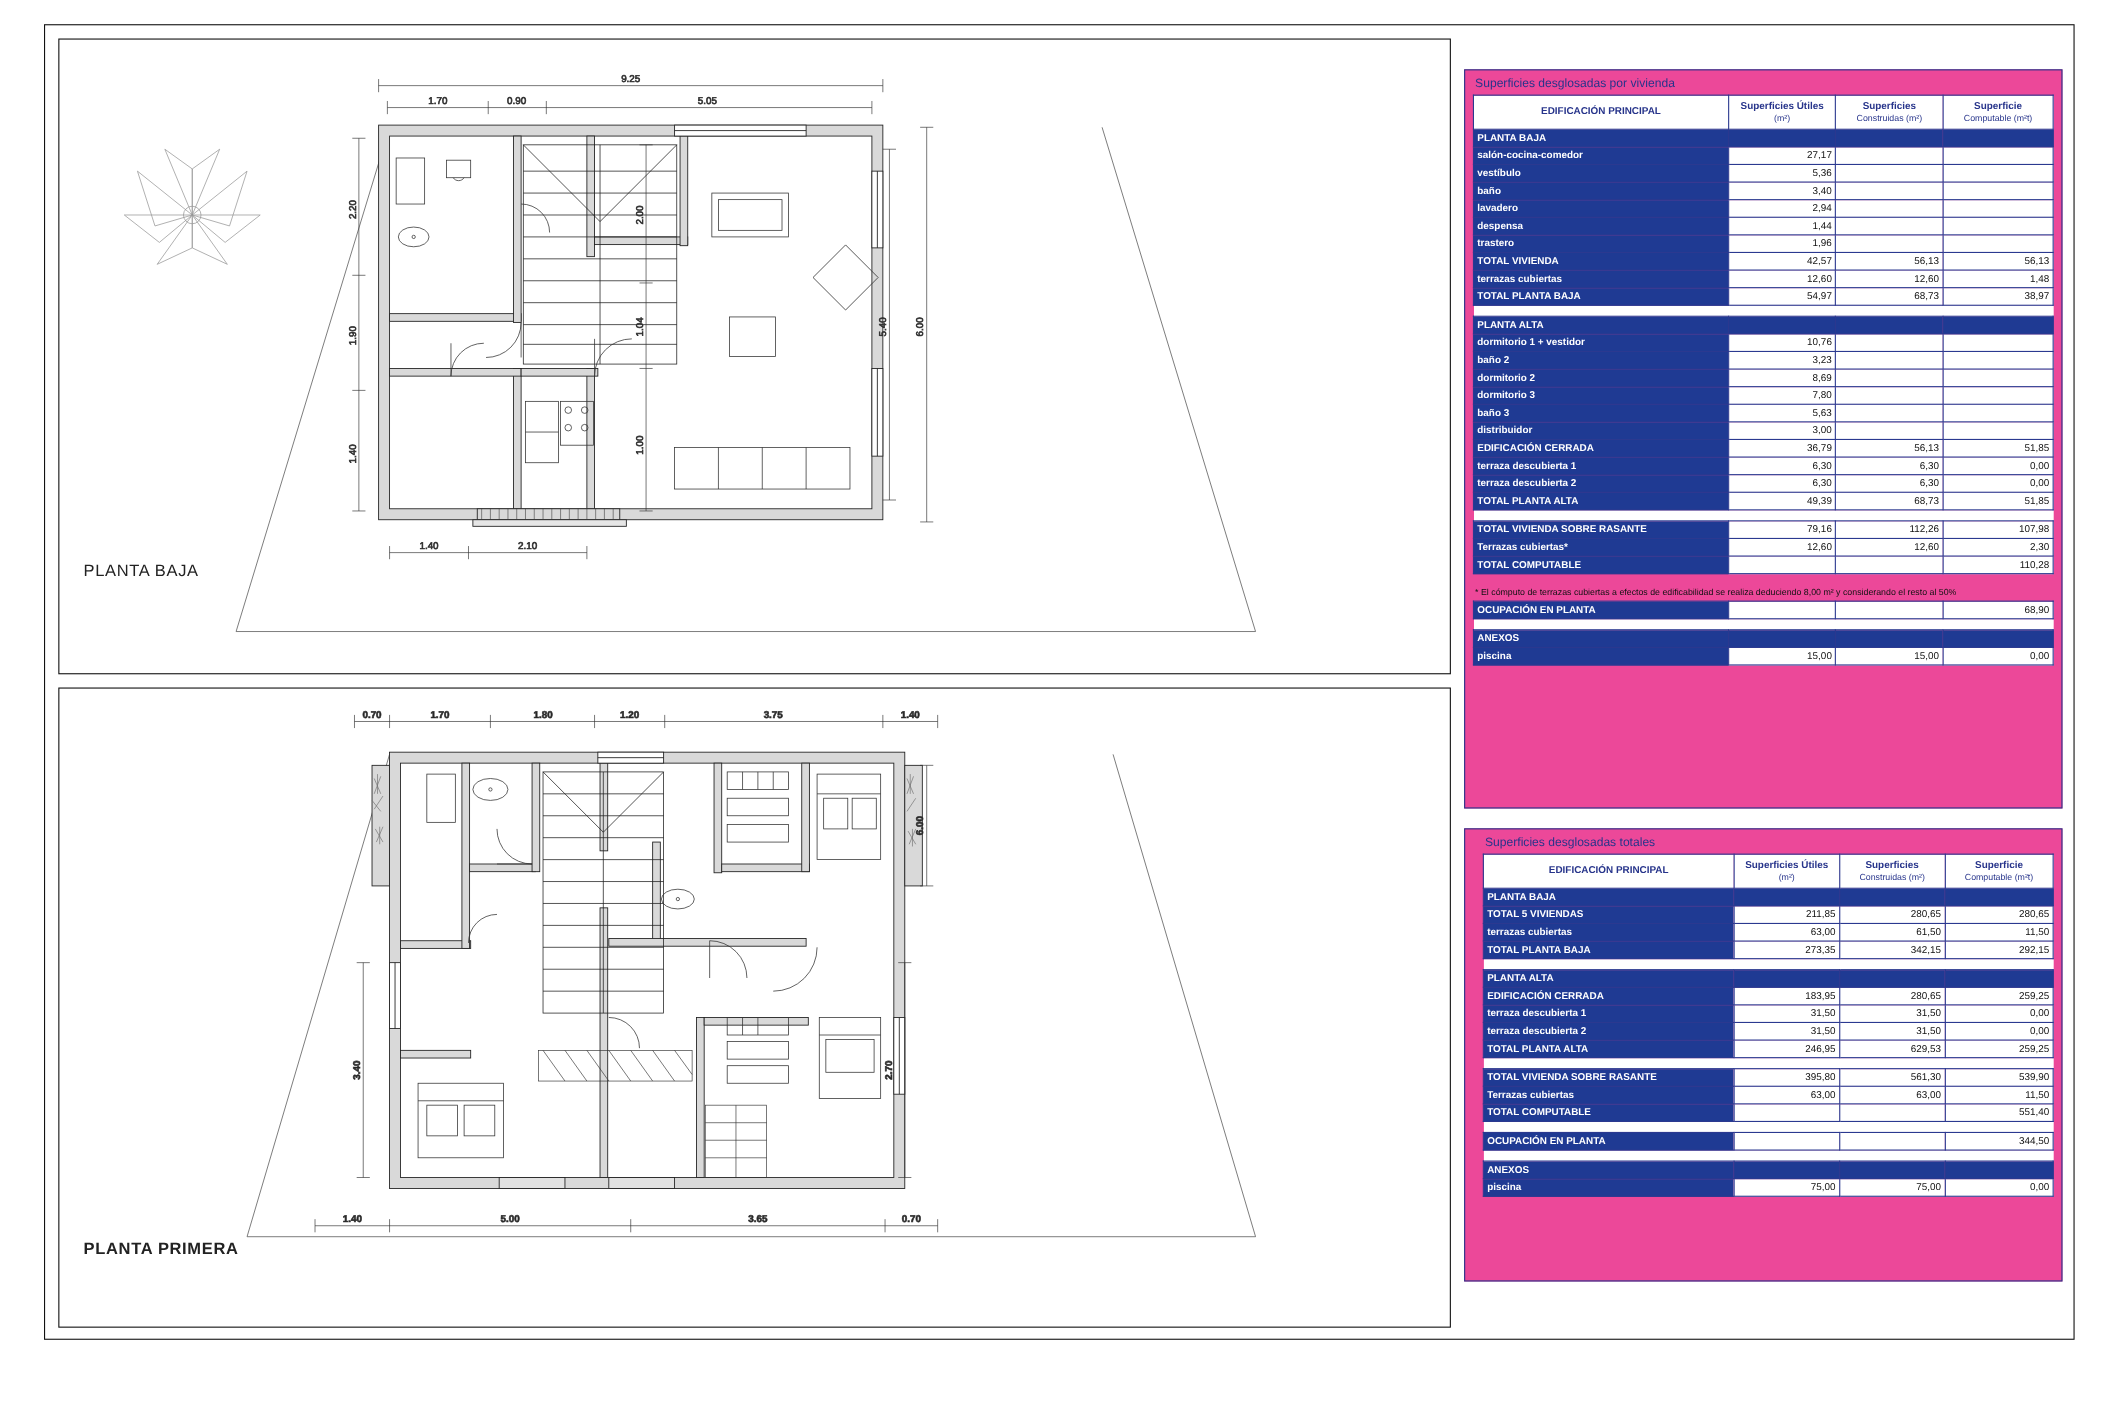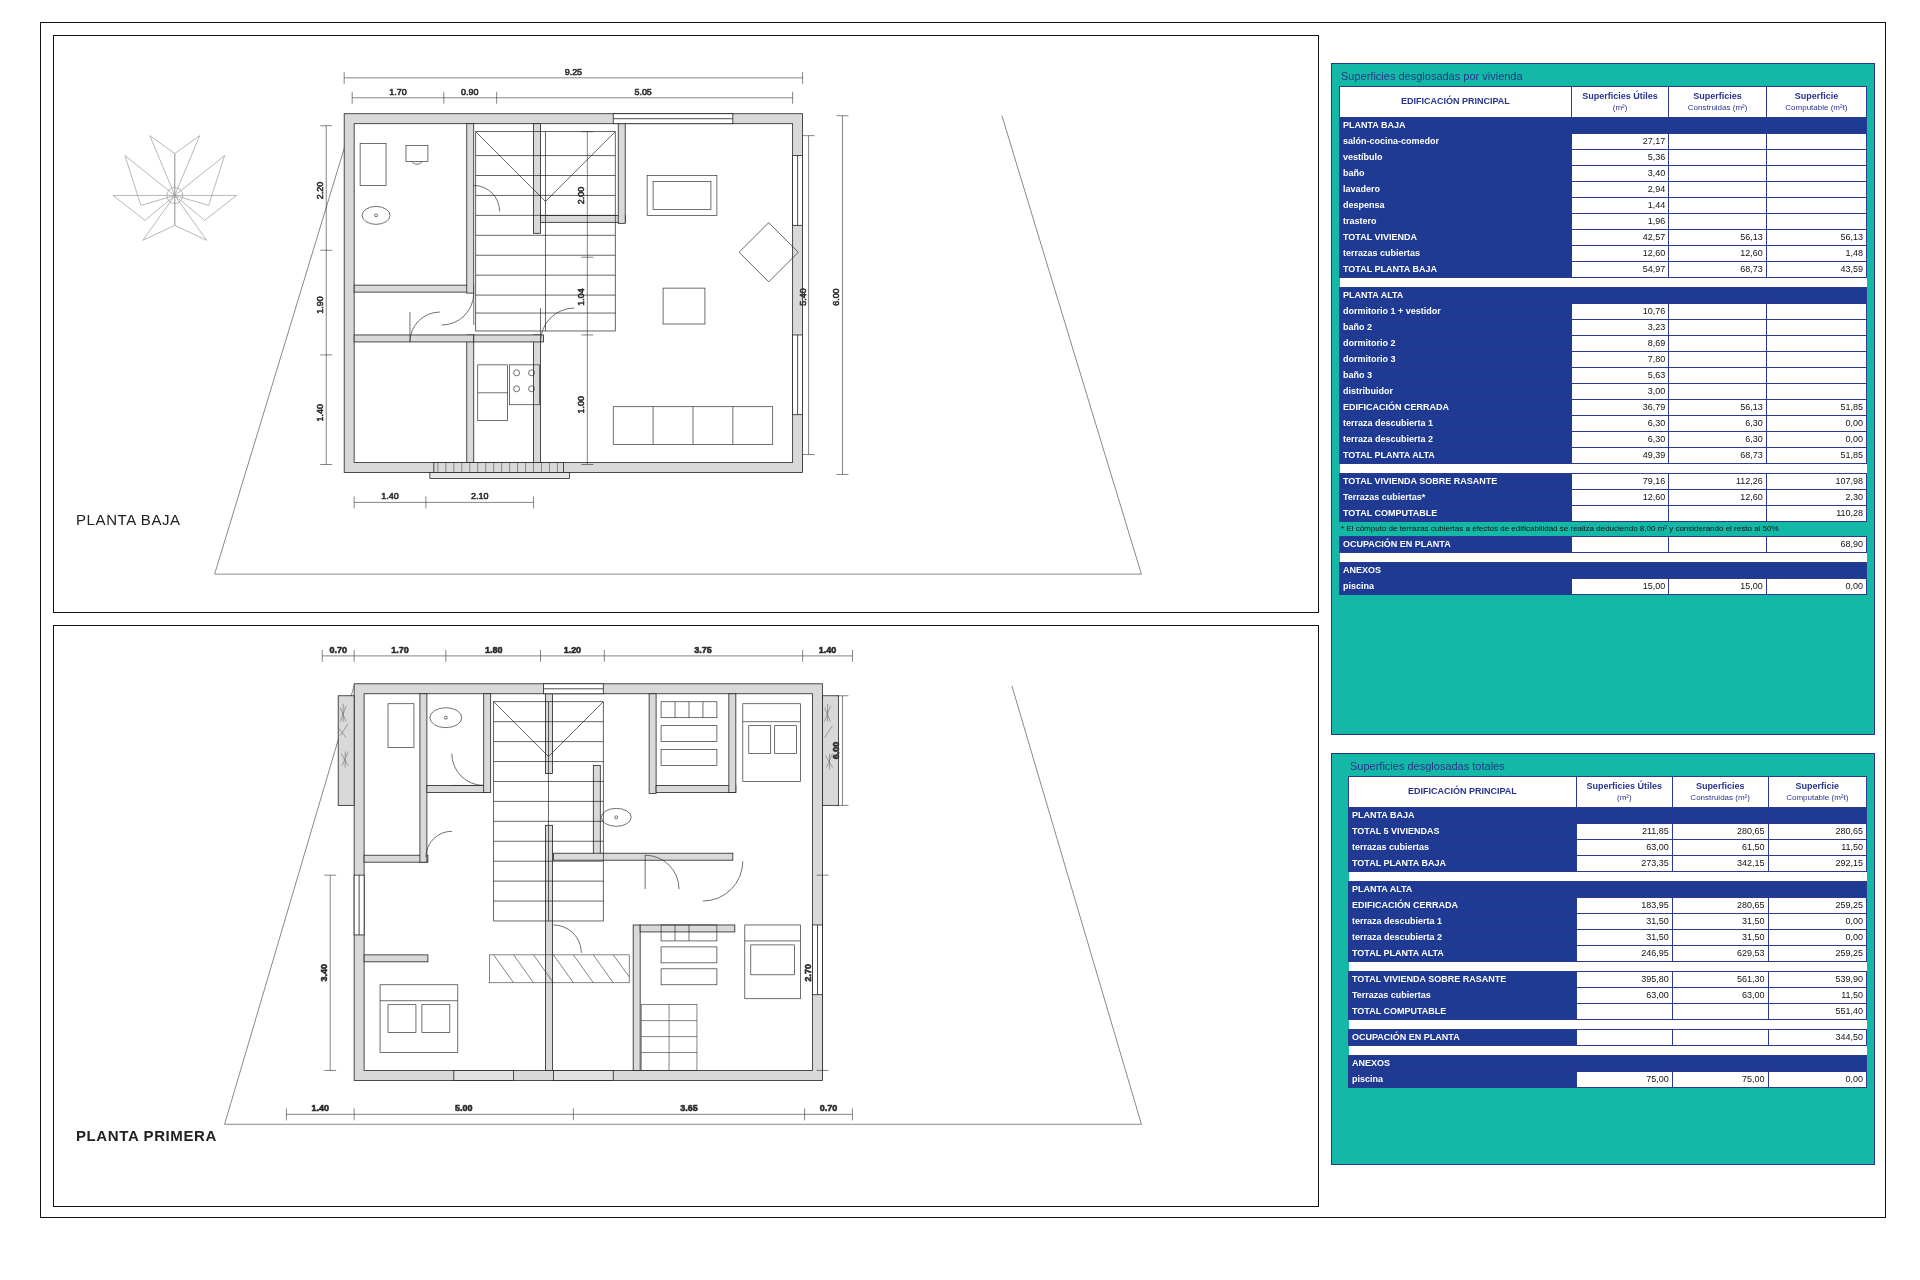--- a/index.html
+++ b/index.html
@@ -46,21 +46,21 @@
   }
 
   
   .cad { position: absolute; left: 0; top: 0; width: 100%; height: 100%; }
 
   
   .tbl-box {
     position: absolute;
     border: 1px solid #27348b;
     box-sizing: border-box;
-    background: #14b8a6;
+    background: #ec4899;
     padding: 6px 7px 8px 7px;
   }
   #tbl-vivienda { left: 0px; top: 28px;  width: 544px; height: 672px; }
   #tbl-totales  { left: 0px; top: 718px; width: 544px; height: 412px; padding-left: 16px; }
 
   .tbl-caption {
     font-size: 11px;
     color: #27348b;
     margin-bottom: 4px;
     padding-left: 2px;
@@ -110,21 +110,21 @@
   }
   tr.spacer td {
     border: none;
     height: 7px;
     background: #fff;
   }
   .note {
     font-size: 8px;
     color: #111;
     line-height: 1.3;
-    margin-top: 2px;
+    margin-top: 12px;
     padding: 0 2px;
   }
   .hdr-sub { font-weight: normal; font-size: 8px; }
 </style>
 </head>
 <body>
 
 <div class="sheet">
 
   <div class="panel" id="panel-planta-baja">
@@ -572,21 +572,21 @@
           <tr class="blue">
               <td class="lbl">terrazas cubiertas</td>
               <td class="num">12,60</td>
               <td class="num">12,60</td>
               <td class="num">1,48</td>
             </tr>
           <tr class="blue blue-bold">
               <td class="lbl">TOTAL PLANTA BAJA</td>
               <td class="num">54,97</td>
               <td class="num">68,73</td>
-              <td class="num">43,59</td>
+              <td class="num">38,97</td>
             </tr>
 
           <tr class="spacer">
               <td colspan="4"></td>
             </tr>
 
           <tr class="sect">
             <td class="lbl">PLANTA ALTA</td>
             <td class="lbl"></td>
             <td class="lbl"></td>

